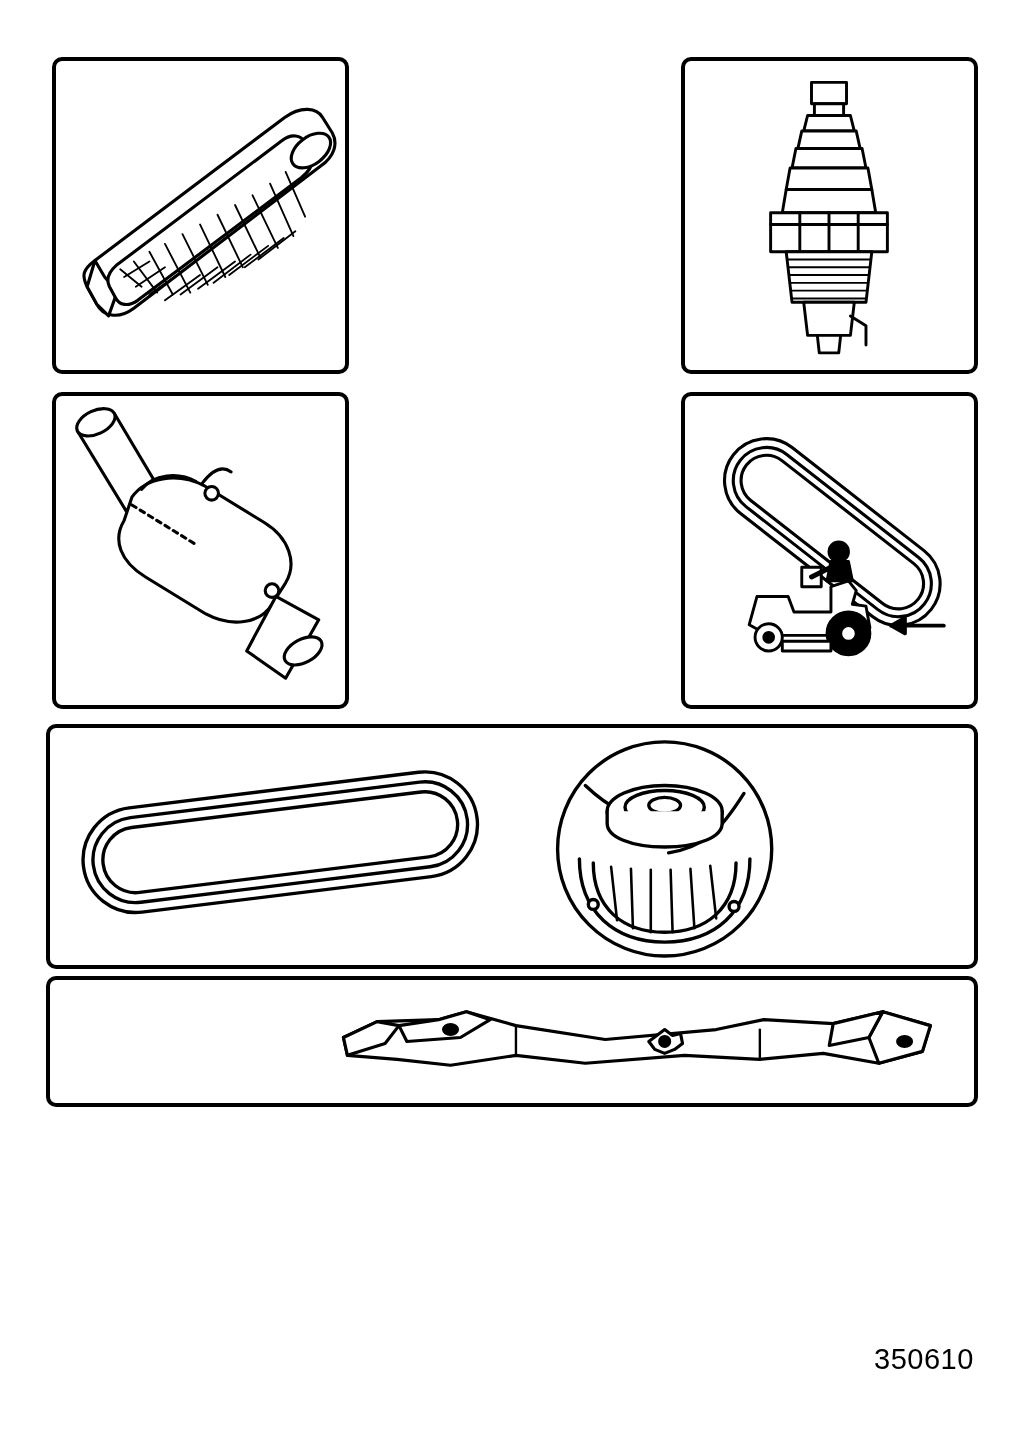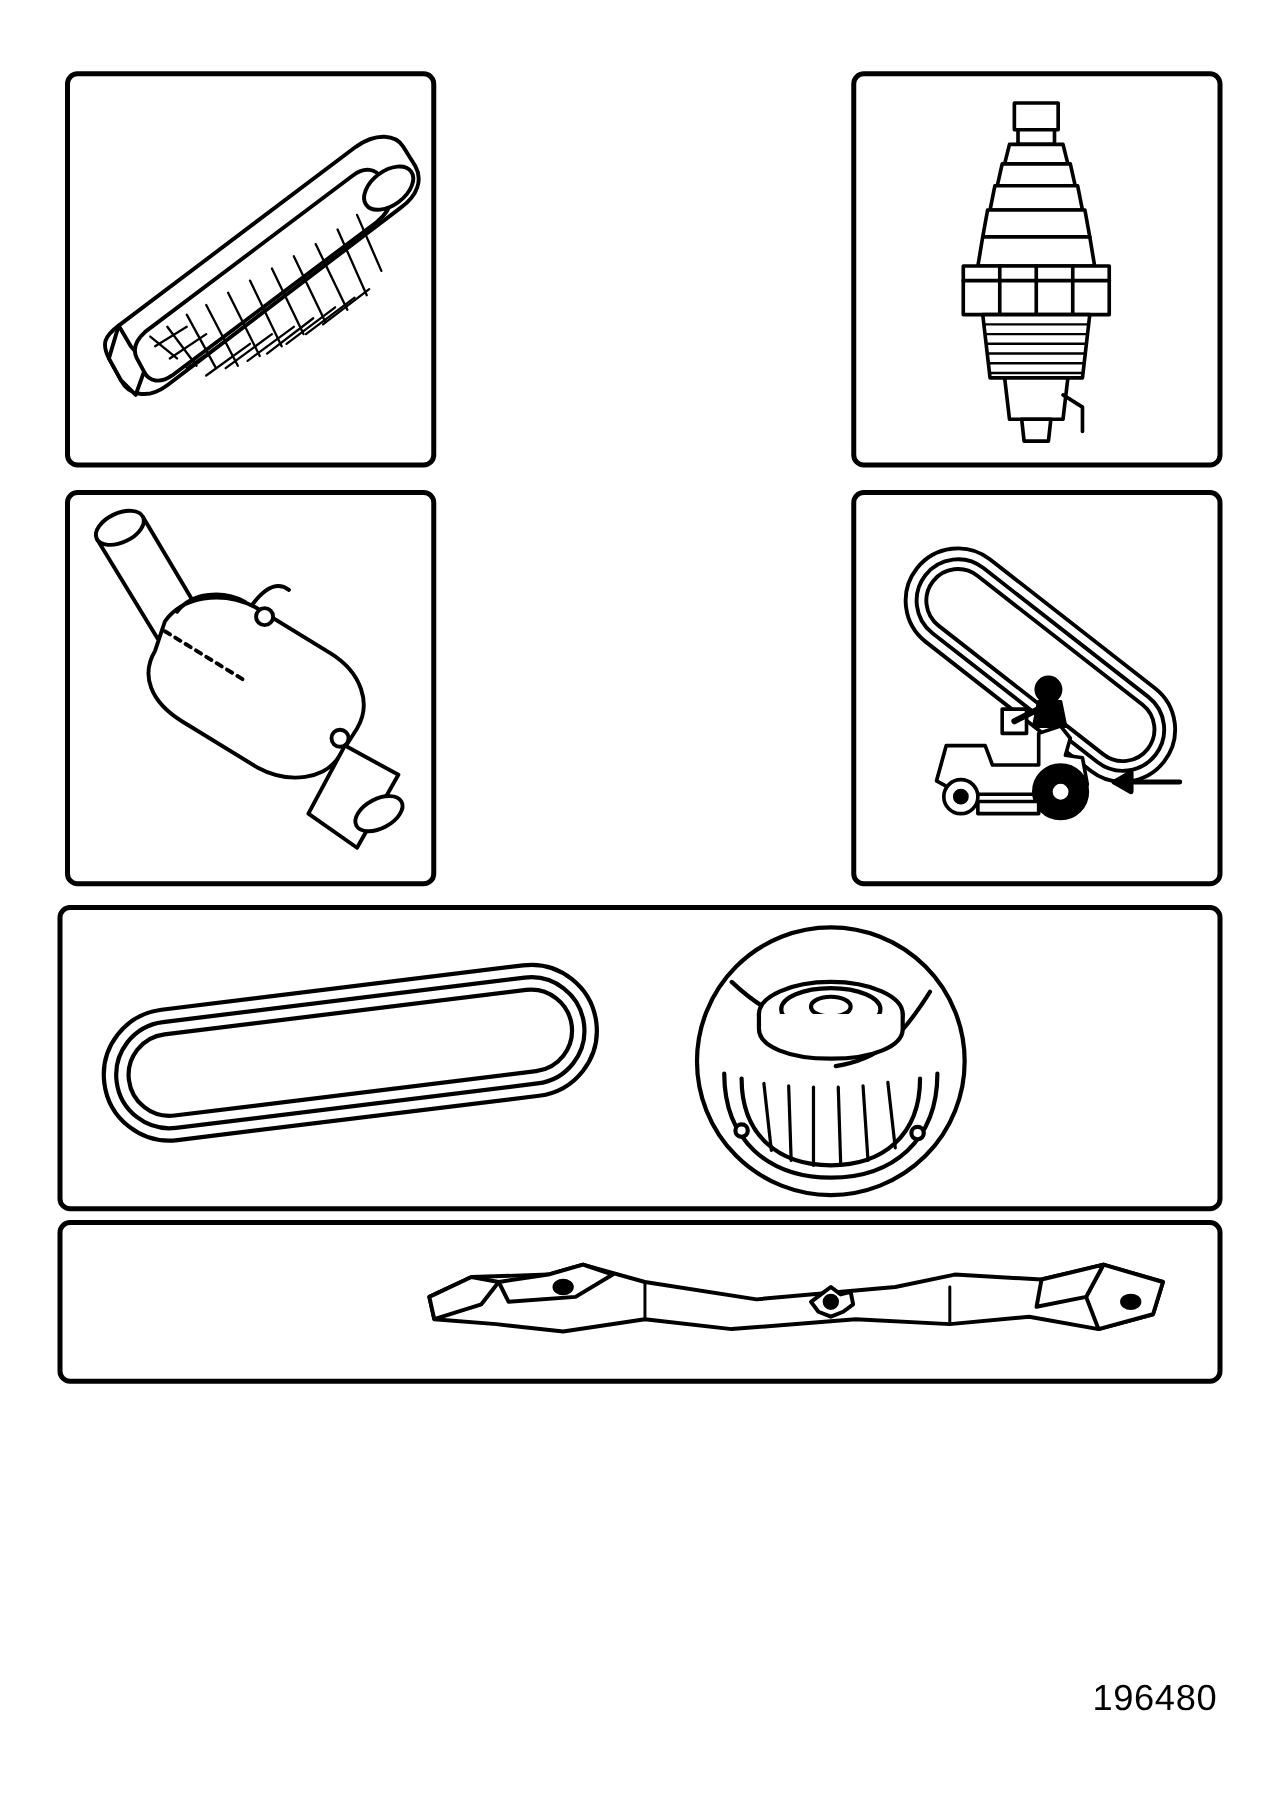--- a/index.html
+++ b/index.html
@@ -259,15 +259,15 @@
         <ellipse cx="404" cy="50" rx="7" ry="5" fill="#000"></ellipse>
         <ellipse cx="862" cy="62" rx="7" ry="5" fill="#000"></ellipse>
 
         <path d="M470 46 L470 76" stroke-width="2.4"></path>
         <path d="M716 50 L716 80" stroke-width="2.4"></path>
       </g>
     </svg>
 
   </div>
 
-  <div class="drawing-number">196480</div>
+  <div class="drawing-number">350610</div>
 
 </div>
 
 </body></html>

